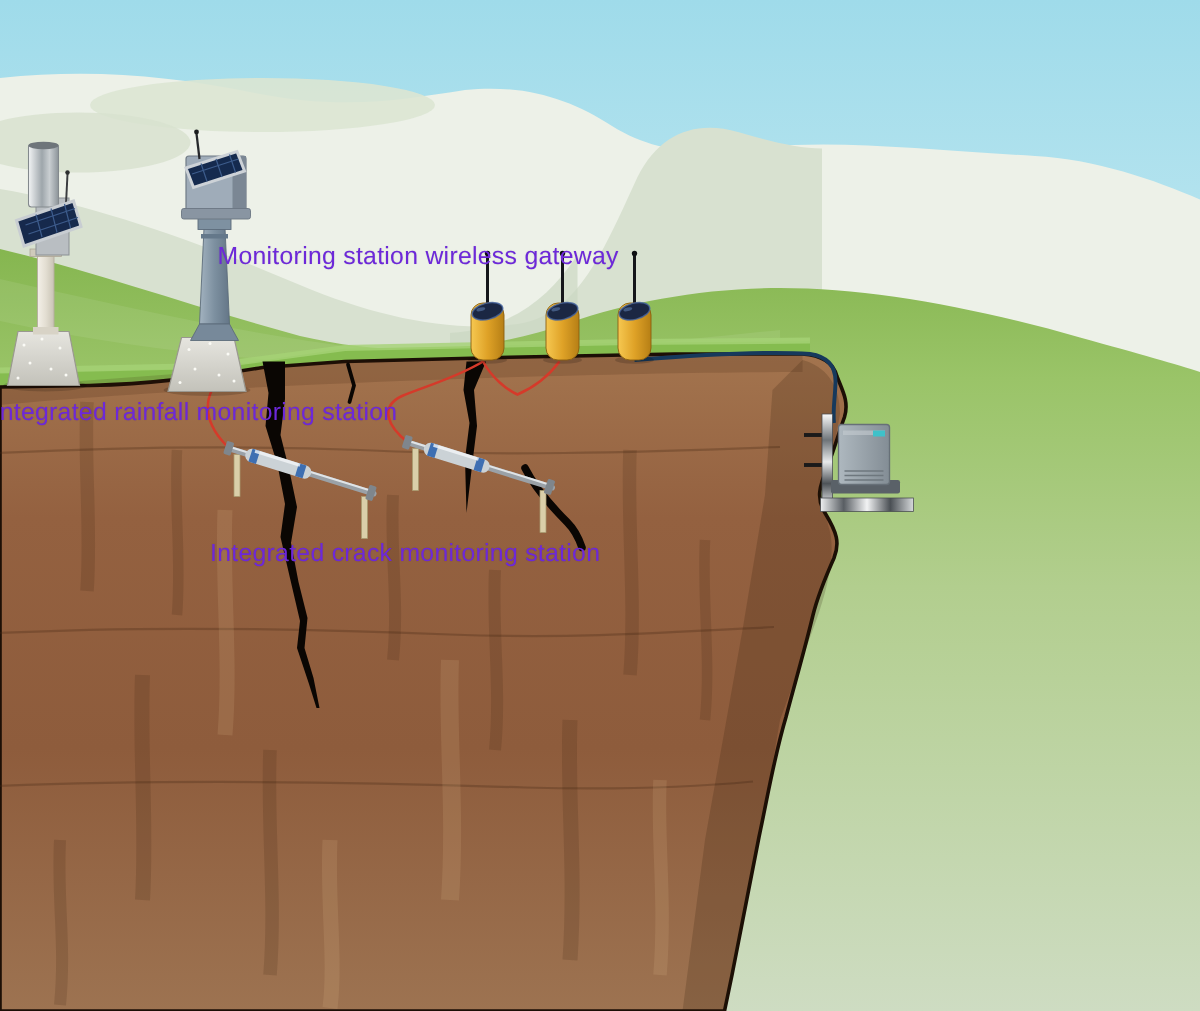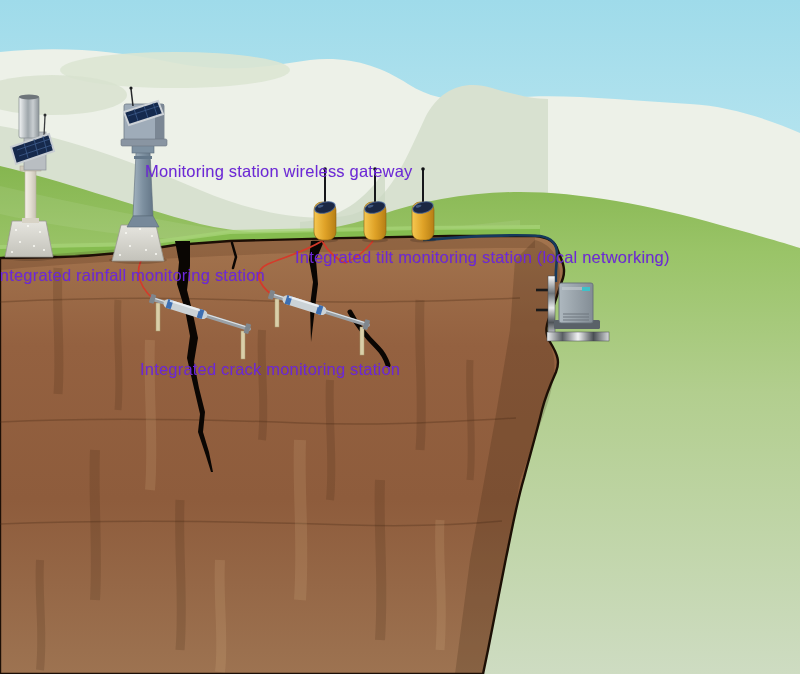--- a/index.html
+++ b/index.html
@@ -283,17 +283,16 @@
     <rect x="582" y="287" width="8" height="4" fill="#3FC1C9"></rect>
     <g stroke="#6E777E" stroke-width="1">
       <line x1="563" y1="314" x2="589" y2="314"></line>
           <line x1="563" y1="317" x2="589" y2="317"></line>
           <line x1="563" y1="320" x2="589" y2="320"></line>
     </g>
   </g>
 </svg>
 
 <div class="label" style="left:145px;top:162px;">Monitoring station wireless gateway</div>
-<div class="label" style="left:295px;top:248px;">Integrated tilt monitoring station (local networking)</div>
 <div class="label" style="left:-5px;top:266px;">Integrated rainfall monitoring station</div>
 <div class="label" style="left:140px;top:360px;">Integrated crack monitoring station</div>
 
 </div>
 
 </body></html>

